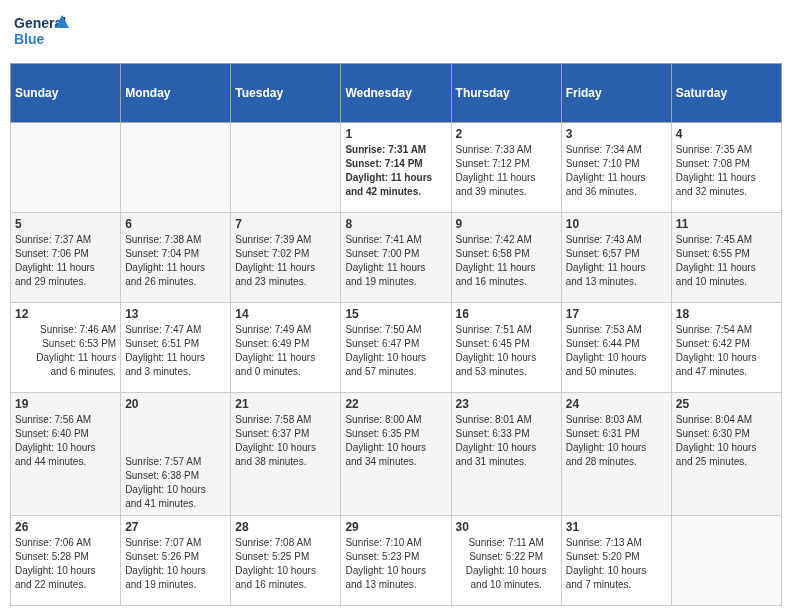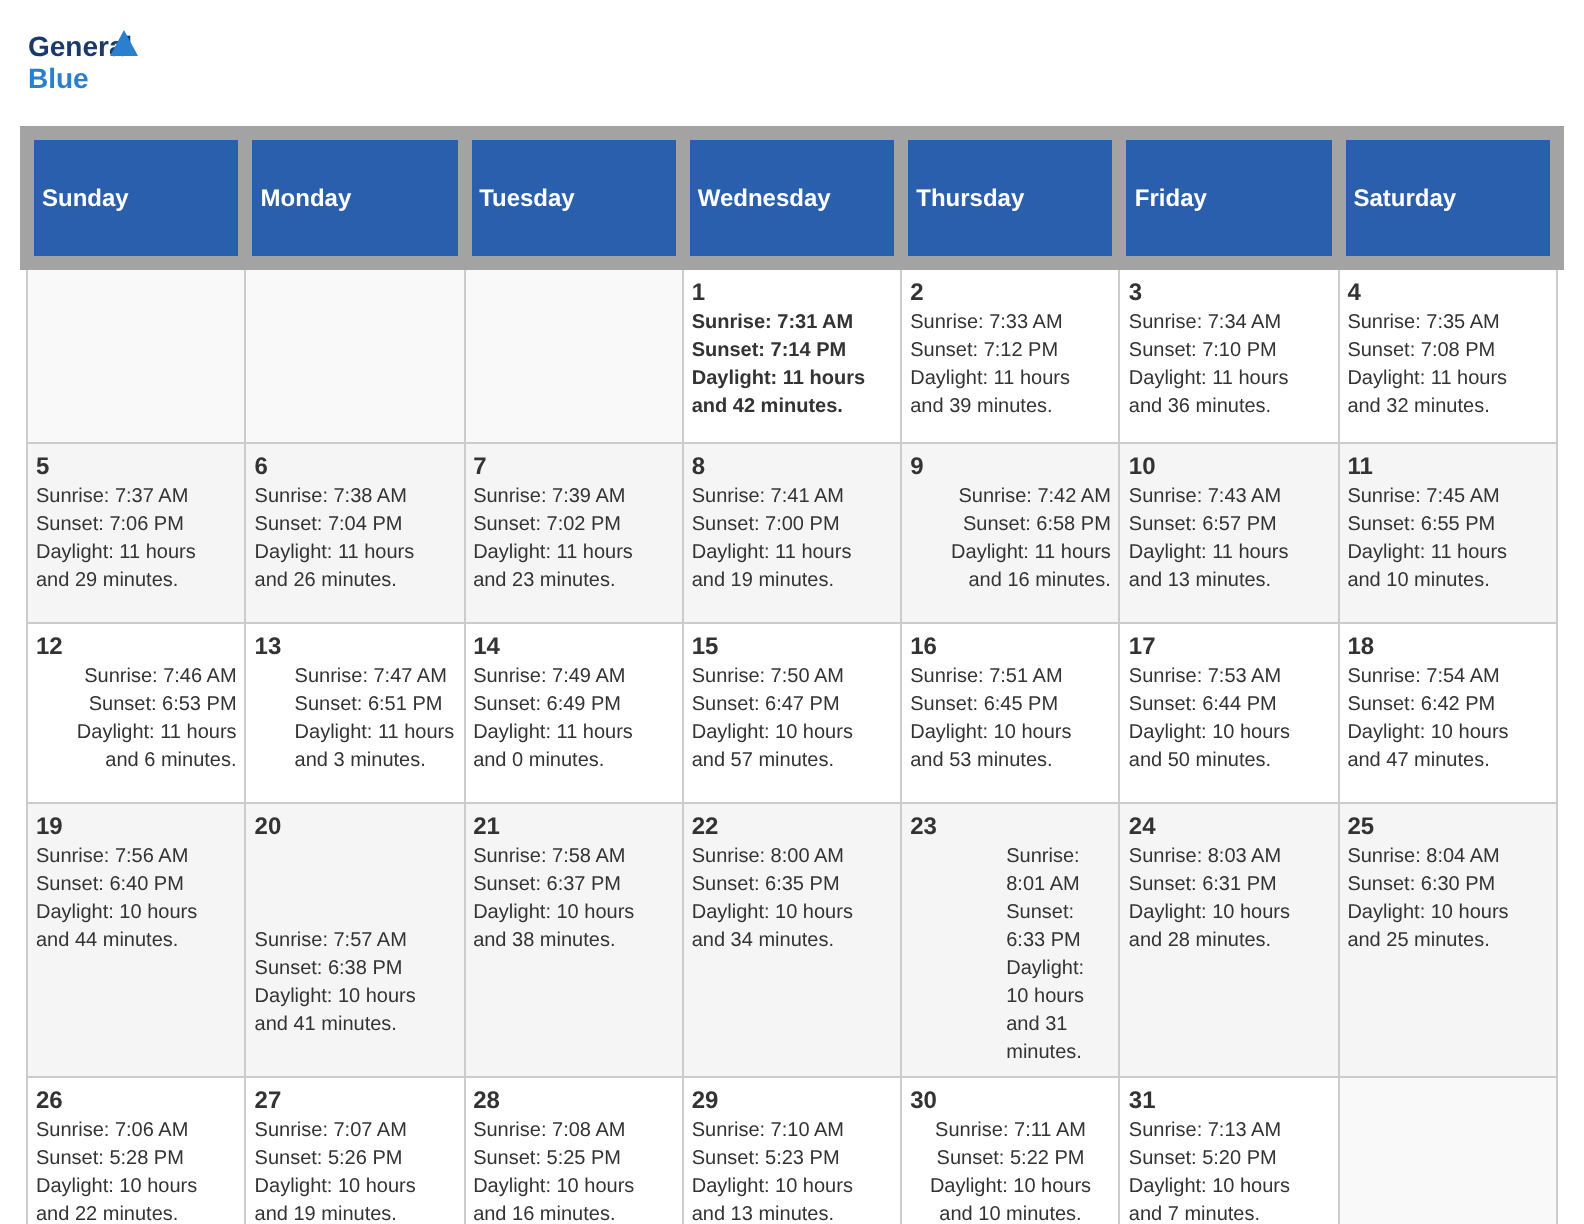--- a/index.html
+++ b/index.html
@@ -41,21 +41,21 @@
       border-collapse: collapse;
       table-layout: fixed;
     }
     thead tr th {
       background-color: #2a5fad;
       color: #fff;
       font-size: 12px;
       font-weight: bold;
       padding: 22px 4px;
       text-align: left;
-      border: 7px solid #a3a3a3;
+      border: 1px solid #a3a3a3;
     }
     tbody tr td {
       border: 1px solid #ccc;
       vertical-align: top;
       padding: 4px;
       font-size: 10px;
       color: #333;
       height: 90px;
       background: #fff;
     }
@@ -164,21 +164,21 @@
         </td>
         <td>
           <span class="day-number">8</span>
           <div class="day-info" style="white-space: pre-line;">Sunrise: 7:41 AM
 Sunset: 7:00 PM
 Daylight: 11 hours
 and 19 minutes.</div>
         </td>
         <td>
           <span class="day-number">9</span>
-          <div class="day-info" style="white-space: pre-line; text-align: right;">Sunrise: 7:42 AM
+          <div class="day-info" style="white-space: pre-line;">Sunrise: 7:42 AM
 Sunset: 6:58 PM
 Daylight: 11 hours
 and 16 minutes.</div>
         </td>
         <td>
           <span class="day-number">10</span>
           <div class="day-info" style="white-space: pre-line;">Sunrise: 7:43 AM
 Sunset: 6:57 PM
 Daylight: 11 hours
 and 13 minutes.</div>
@@ -194,21 +194,21 @@
       <tr>
         <td>
           <span class="day-number">12</span>
           <div class="day-info" style="white-space: pre-line; text-align: right;">Sunrise: 7:46 AM
 Sunset: 6:53 PM
 Daylight: 11 hours
 and 6 minutes.</div>
         </td>
         <td>
           <span class="day-number">13</span>
-          <div class="day-info" style="white-space: pre-line; margin-left: 20px;">Sunrise: 7:47 AM
+          <div class="day-info" style="white-space: pre-line;">Sunrise: 7:47 AM
 Sunset: 6:51 PM
 Daylight: 11 hours
 and 3 minutes.</div>
         </td>
         <td>
           <span class="day-number">14</span>
           <div class="day-info" style="white-space: pre-line;">Sunrise: 7:49 AM
 Sunset: 6:49 PM
 Daylight: 11 hours
 and 0 minutes.</div>
@@ -266,21 +266,21 @@
         </td>
         <td>
           <span class="day-number">22</span>
           <div class="day-info" style="white-space: pre-line;">Sunrise: 8:00 AM
 Sunset: 6:35 PM
 Daylight: 10 hours
 and 34 minutes.</div>
         </td>
         <td>
           <span class="day-number">23</span>
-          <div class="day-info" style="white-space: pre-line; margin-left: 48px;">Sunrise: 8:01 AM
+          <div class="day-info" style="white-space: pre-line;">Sunrise: 8:01 AM
 Sunset: 6:33 PM
 Daylight: 10 hours
 and 31 minutes.</div>
         </td>
         <td>
           <span class="day-number">24</span>
           <div class="day-info" style="white-space: pre-line;">Sunrise: 8:03 AM
 Sunset: 6:31 PM
 Daylight: 10 hours
 and 28 minutes.</div>

